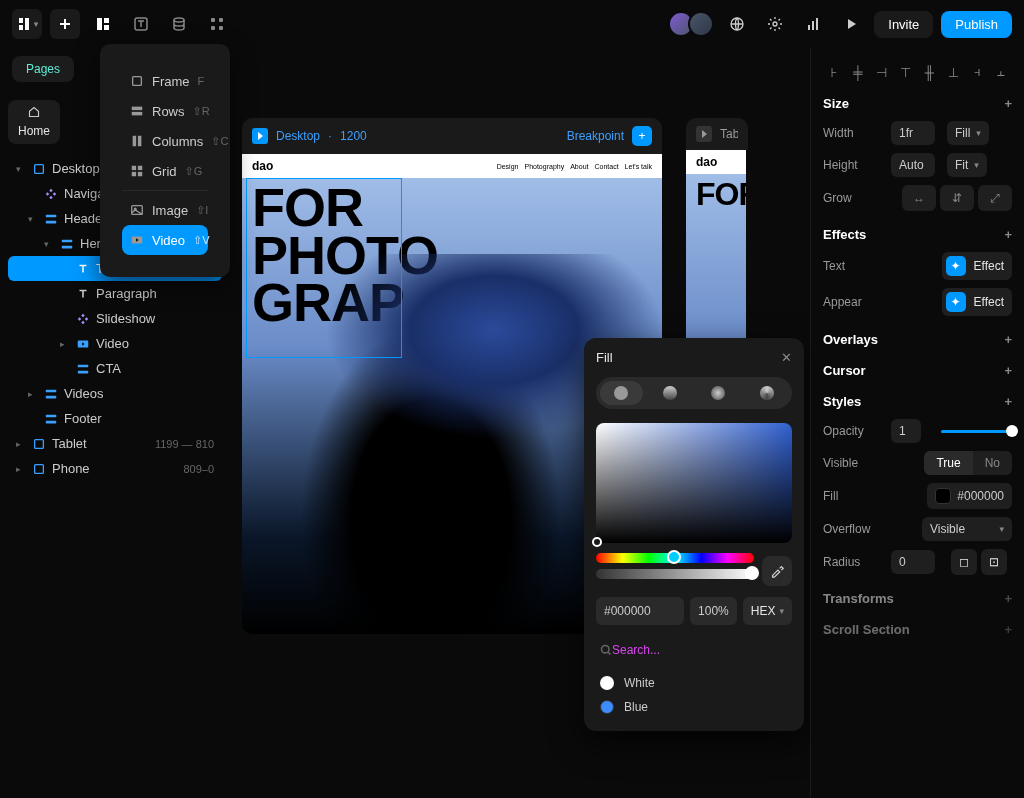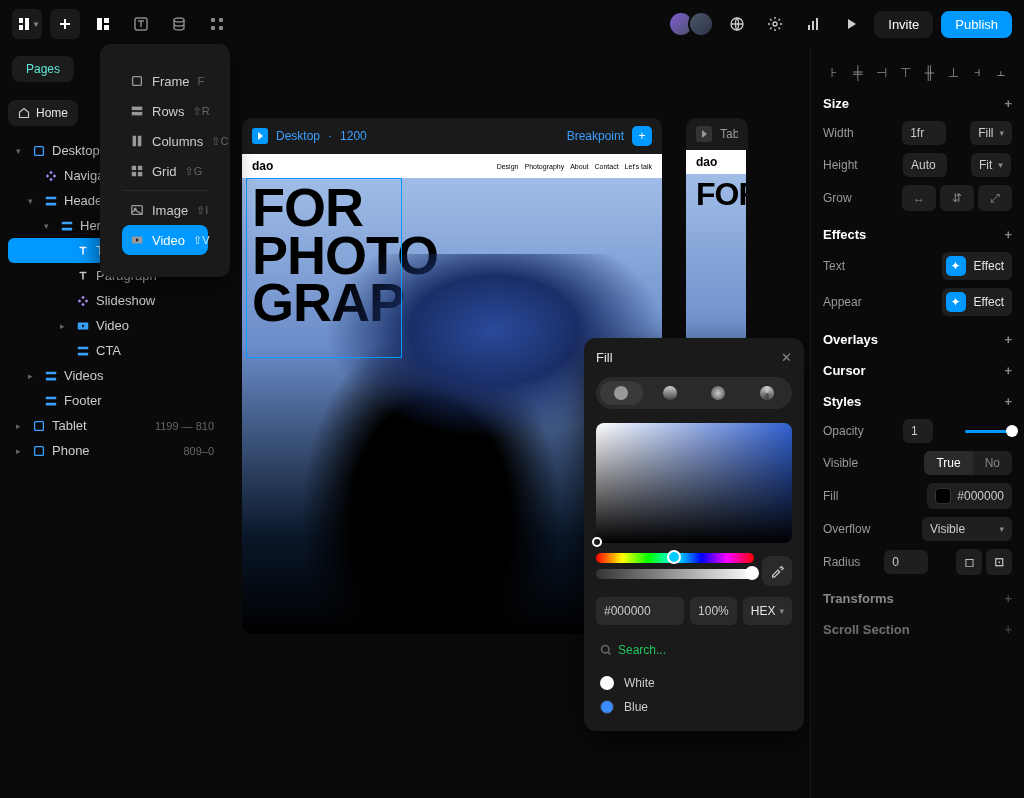--- a/index.html
+++ b/index.html
@@ -10,21 +10,21 @@
 .icon-btn svg { width: 16px; height: 16px; }
 .spacer { flex: 1; }
 .avatars { display: flex; }
 .avatar { width: 26px; height: 26px; border-radius: 50%; background: linear-gradient(135deg,#4a5568,#2d3748); margin-left: -6px; border: 2px solid #0a0a0a; }
 .avatar:first-child { margin-left: 0; background: linear-gradient(135deg,#805ad5,#4a5568);}
 .btn-text { padding: 6px 14px; border-radius: 8px; cursor: pointer; background: #1a1a1a; color: #fff; font-weight: 500; }
 .btn-primary { background: #0099ff; }
 .main { display: flex; height: 750px; }
 .leftcol { width: 230px; padding: 8px; position: relative; }
 .pages-pill { display: inline-block; padding: 6px 14px; background: #1c1c1c; border-radius: 8px; font-size: 12px; color: #5eead4; margin-bottom: 18px; margin-left: 4px;}
-.breadcrumb { display: flex; align-items: center; gap: 6px; background: #1c1c1c; border-radius: 8px; padding: 6px 10px; font-size: 12px; margin-bottom: 12px; width: fit-content;}
+.breadcrumb { display: flex; align-items: center; gap: 6px; background: #1c1c1c; border-radius: 8px; padding: 6px 10px; font-size: 12px; margin-bottom: 12px; width: fit-content; flex-direction: column;}
 .tree { font-size: 13px; }
 .tree-item { display: flex; align-items: center; gap: 6px; padding: 5px 8px; border-radius: 6px; cursor: pointer; color: #ccc; }
 .tree-item .caret { width: 10px; font-size: 9px; color: #666; }
 .tree-item.active { background: #0099ff; color: #fff; }
 .tree-item .ico { width: 14px; height: 14px; display: flex; align-items: center; justify-content: center; }
 .tree-item .meta { margin-left: auto; font-size: 11px; color: #666; }
 .indent-1 { padding-left: 20px; }
 .indent-2 { padding-left: 36px; }
 .indent-3 { padding-left: 52px; }
 .insert-menu { position: absolute; top: -4px; left: 100px; width: 130px; background: #1a1a1a; border-radius: 10px; padding: 22px; box-shadow: 0 8px 24px rgba(0,0,0,0.6); z-index: 50; }
@@ -57,30 +57,30 @@
 .sv-handle { position: absolute; bottom: -4px; left: -4px; width: 10px; height: 10px; border: 2px solid #fff; border-radius: 50%;}
 .hue-row { display: flex; gap: 8px; align-items: center; margin-bottom: 8px;}
 .hue-bar { flex: 1; height: 10px; border-radius: 5px; background: linear-gradient(to right, #f00,#ff0,#0f0,#0ff,#00f,#f0f,#f00); position: relative;}
 .hue-handle { position: absolute; top: -3px; left: 45%; width: 14px; height: 14px; border: 2px solid #fff; background: #0cf; border-radius: 50%;}
 .alpha-bar { height: 10px; border-radius: 5px; background: linear-gradient(to right, #333, #fff); margin-bottom: 10px; position: relative;}
 .alpha-handle { position: absolute; top: -3px; right: -5px; width: 14px; height: 14px; border: 2px solid #fff; background: #fff; border-radius: 50%;}
 .eyedrop { width: 30px; height: 30px; background: #2a2a2a; border-radius: 8px; display:flex;align-items:center;justify-content:center;cursor:pointer;}
 .hex-row { display: flex; gap: 6px; margin-bottom: 12px;}
 .hex-row .inp { flex: 1; background: #2a2a2a; border-radius: 6px; padding: 7px 8px; font-size: 12px; color: #ccc;}
 .hex-row .sel { background: #2a2a2a; border-radius: 6px; padding: 7px 8px; font-size: 12px; display:flex;align-items:center;gap:4px;}
-.search-row { display: flex; align-items: center; gap: 6px; padding: 6px 4px; color: #22c55e; font-size: 12px; margin-bottom: 8px;}
+.search-row { display: flex; align-items: center; padding: 6px 4px; color: #d946ef; font-size: 12px; margin-bottom: 8px;}
 .swatch-row { display: flex; align-items: center; gap: 10px; padding: 5px 4px; font-size: 12px; color: #ccc;}
 .swatch { width: 14px; height: 14px; border-radius: 50%;}
 .rightpanel { width: 214px; background: #0a0a0a; padding: 8px 12px; overflow-y: auto; border-left: 1px solid #1a1a1a;}
 .align-row { display: flex; gap: 2px; margin-bottom: 14px; padding-top:6px;}
 .align-row .ab { width: 24px; height: 20px; display: flex; align-items: center; justify-content: center; cursor: pointer; color: #888;}
 .section { margin-bottom: 16px; }
 .section-hdr { display: flex; align-items: center; justify-content: space-between; font-size: 13px; font-weight: 600; margin-bottom: 10px; color: #fff;}
 .section-hdr .plus { cursor: pointer; color: #888;}
-.prop-row { display: flex; align-items: center; gap: 24px; margin-bottom: 8px; font-size: 12px;}
+.prop-row { display: flex; align-items: center; gap: 12px; margin-bottom: 8px; font-size: 12px;}
 .prop-row .lbl { width: 56px; color: #999;}
 .prop-row .val { background: #1f1f1f; border-radius: 6px; padding: 5px 8px; color: #ccc; min-width: 44px;}
 .prop-row .sel { background: #1f1f1f; border-radius: 6px; padding: 5px 8px; display: flex; align-items: center; gap: 6px; color: #ccc;}
 .grow-btns { display: flex; gap: 4px; margin-left: auto;}
 .grow-btns .gb { width: 34px; height: 26px; background: #1f1f1f; border-radius: 6px; display: flex; align-items: center; justify-content: center; color: #888; cursor:pointer;}
 .effect-btn { display: flex; align-items: center; gap: 8px; background: #1f1f1f; border-radius: 6px; padding: 4px 8px 4px 4px; margin-left: auto;}
 .effect-btn .spark { width: 20px; height: 20px; background: #0099ff; border-radius: 5px; display:flex;align-items:center;justify-content:center;color:#fff;}
 .toggle-pair { display: flex; margin-left: auto;}
 .toggle-pair .tp { padding: 5px 12px; background: #1f1f1f; color: #888; font-size: 12px;}
 .toggle-pair .tp:first-child { border-radius: 6px 0 0 6px; background: #2a2a2a; color: #fff;}

